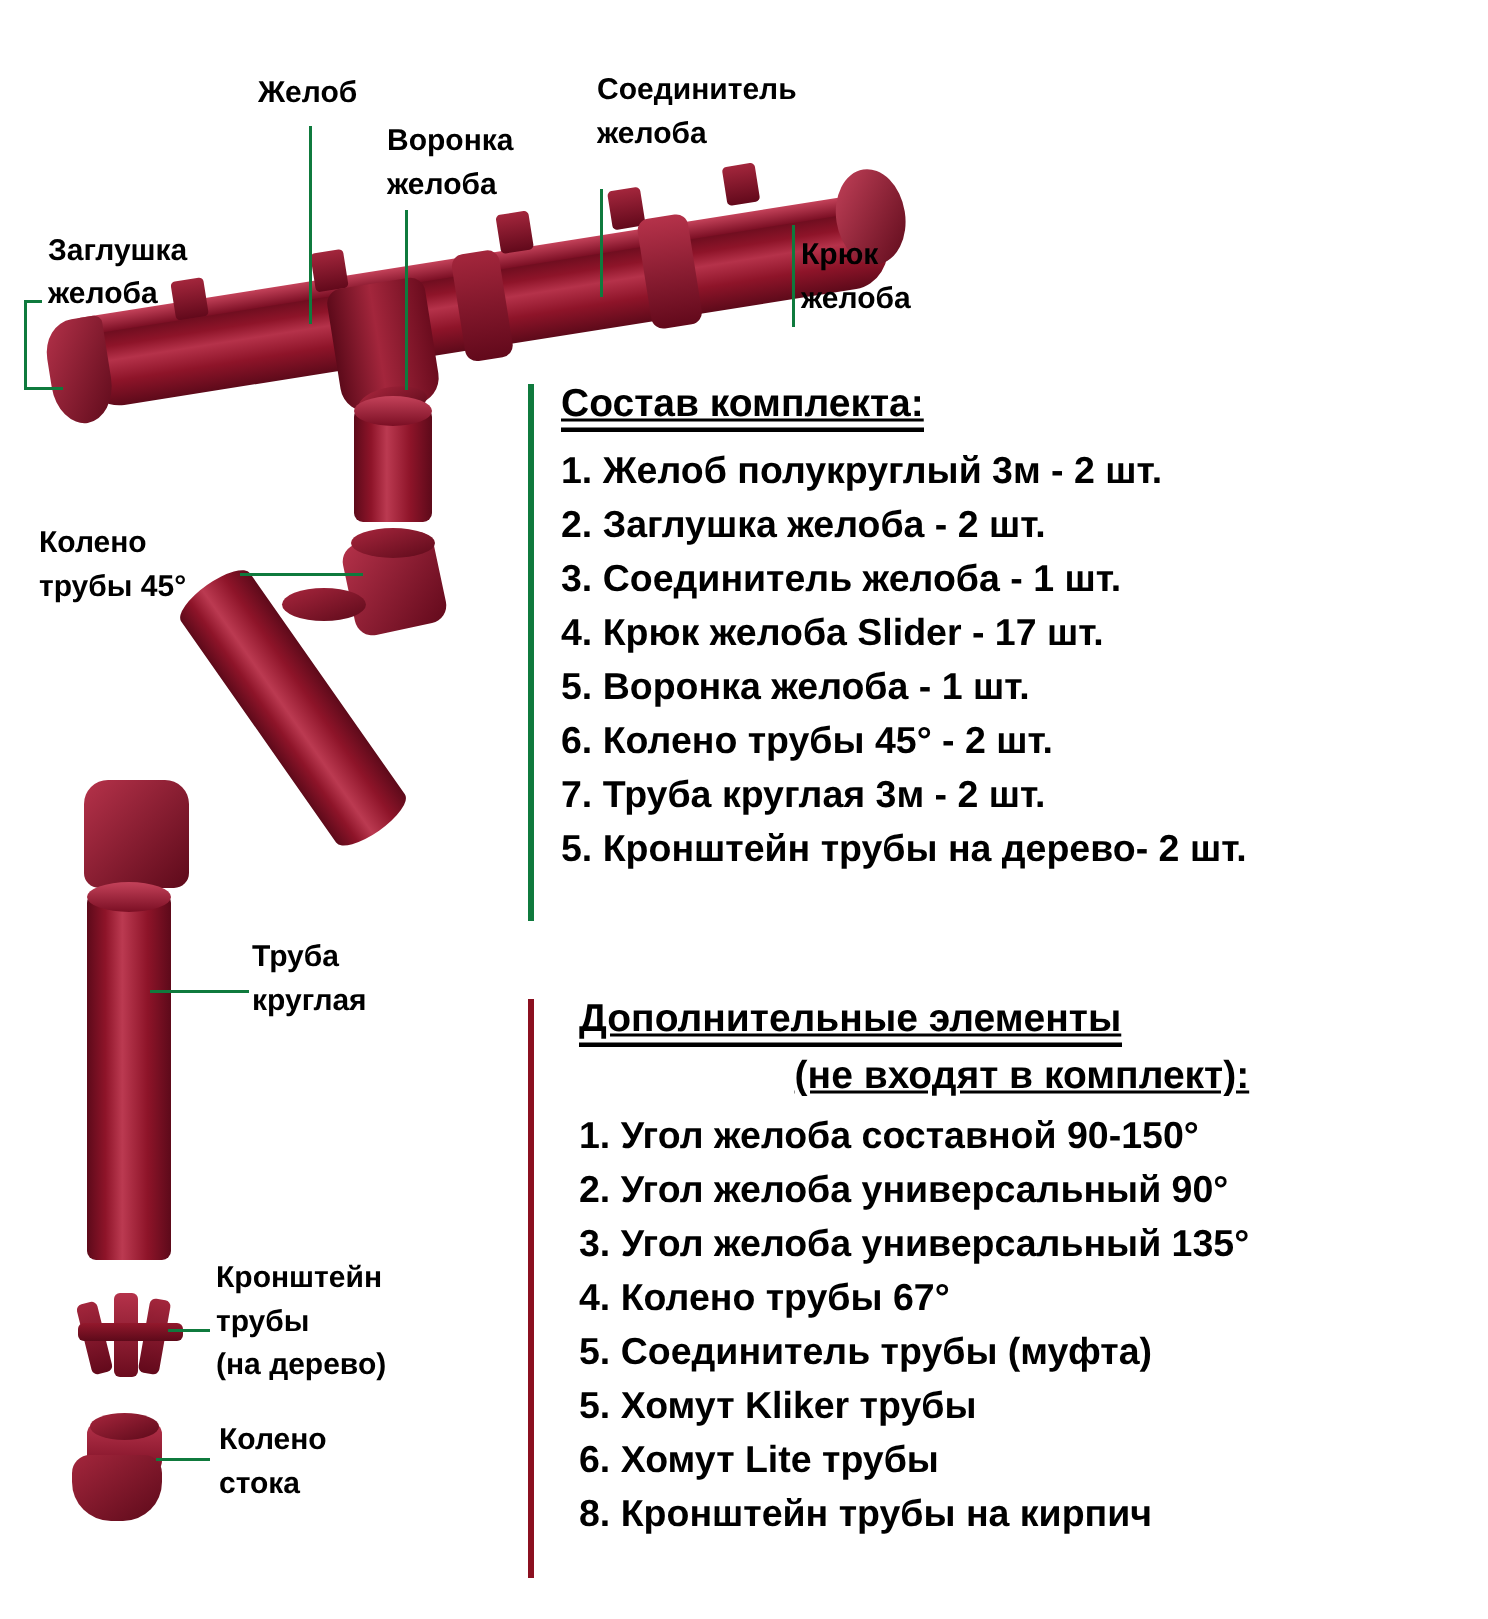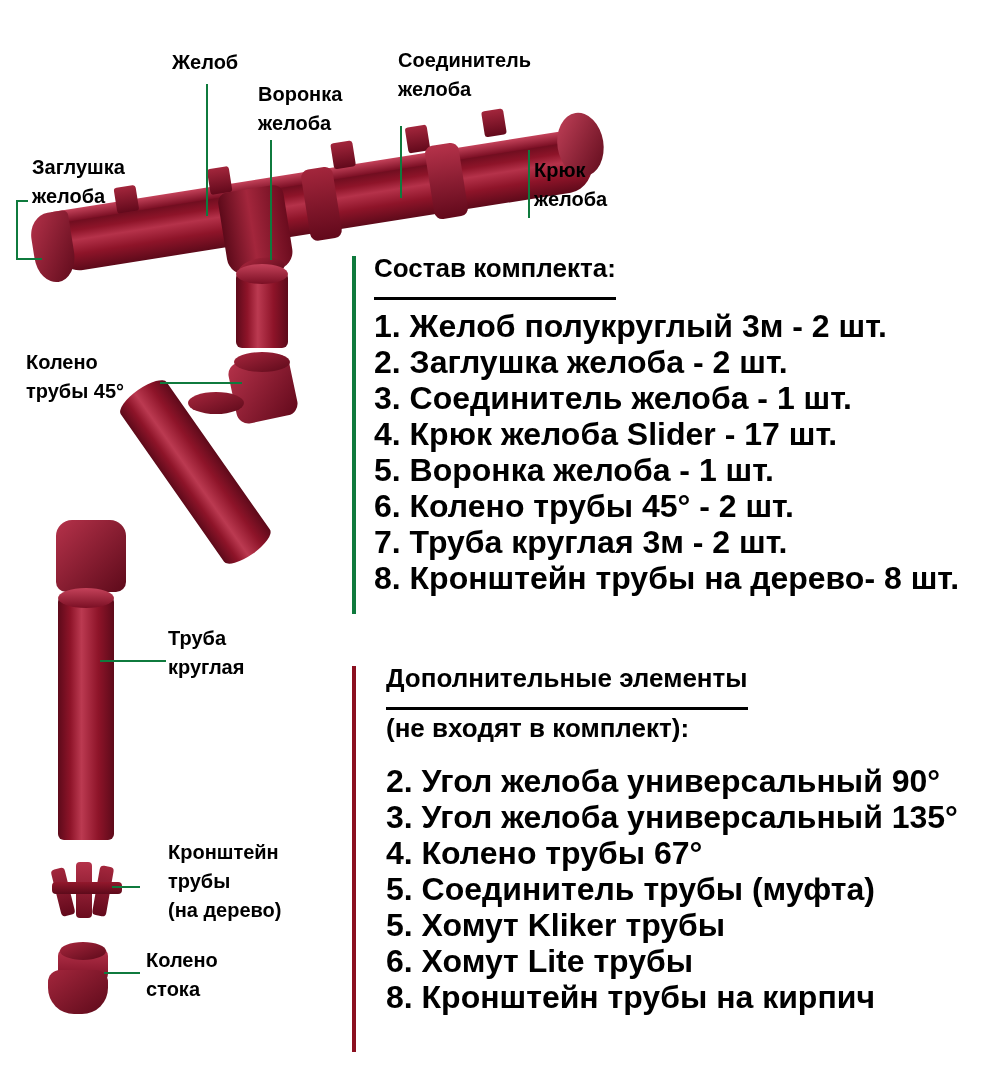--- a/index.html
+++ b/index.html
@@ -33,32 +33,33 @@
   .leader-h { height: 2px; }
   .leader-v { width: 2px; }
 
   
   .panel { position: absolute; }
   .panel-title {
     font-weight: bold;
     font-size: 26px;
     line-height: 32px;
     display: inline-block;
-    padding-bottom: 13px;
+    padding-bottom: 1px;
     border-bottom: 3px solid #000;
-  }
-  .panel-title.nounder { border-bottom: none; }
+    text-decoration: underline;
+  }
+  .panel-title.nounder { border-bottom: none; text-align: right; }
   .panel ol {
     margin: 0;
     padding: 0;
     list-style: none;
   }
   .panel li {
     font-weight: bold;
-    font-size: 32px;
+    font-size: 25px;
     line-height: 36px;
     white-space: nowrap;
   }
   .rule {
     position: absolute;
     width: 4px;
     background: #0f7a3d;
   }
   .rule.red { background: #8b1020; }
 
@@ -176,49 +177,50 @@
 
 <div class="label" style="left:534px;top:156px;">Крюк
 желоба</div>
 
 <div class="label" style="left:26px;top:348px;">Колено
 трубы 45°</div>
 
 <div class="label" style="left:168px;top:624px;">Труба
 круглая</div>
 
-<div class="label" style="left:144px;top:838px;margin-left:24px;">Кронштейн
+<div class="label" style="left:144px;top:838px;">Кронштейн
 трубы
 (на дерево)</div>
 
 <div class="label" style="left:146px;top:946px;">Колено
 стока</div>
 
 <div class="rule" style="left:352px;top:256px;height:358px;"></div>
 
 <div class="panel" style="left:374px;top:252px;">
   <div class="panel-title">Состав комплекта:</div>
   <ol style="margin-top:8px;">
     <li>1. Желоб полукруглый 3м - 2 шт.</li>
     <li>2. Заглушка желоба - 2 шт.</li>
     <li>3. Соединитель желоба - 1 шт.</li>
     <li>4. Крюк желоба Slider - 17 шт.</li>
     <li>5. Воронка желоба - 1 шт.</li>
     <li>6. Колено трубы 45° - 2 шт.</li>
     <li>7. Труба круглая 3м - 2 шт.</li>
-    <li>8. Кронштейн трубы на дерево- 8 шт.</li>
+    <li>5. Кронштейн трубы на дерево- 2 шт.</li>
   </ol>
 </div>
 
 <div class="rule red" style="left:352px;top:666px;height:386px;"></div>
 
 <div class="panel" style="left:374px;top:662px;margin-left:12px;">
   <div class="panel-title">Дополнительные элементы</div>
   <div class="panel-title nounder" style="display:block;margin-top:2px;">(не входят в комплект):</div>
   <ol style="margin-top:6px;">
+    <li>1. Угол желоба составной 90-150°</li>
     <li>2. Угол желоба универсальный 90°</li>
     <li>3. Угол желоба универсальный 135°</li>
     <li>4. Колено трубы 67°</li>
     <li>5. Соединитель трубы (муфта)</li>
     <li>5. Хомут Kliker трубы</li>
     <li>6. Хомут Lite трубы</li>
     <li>8. Кронштейн трубы на кирпич</li>
   </ol>
 </div>
 

